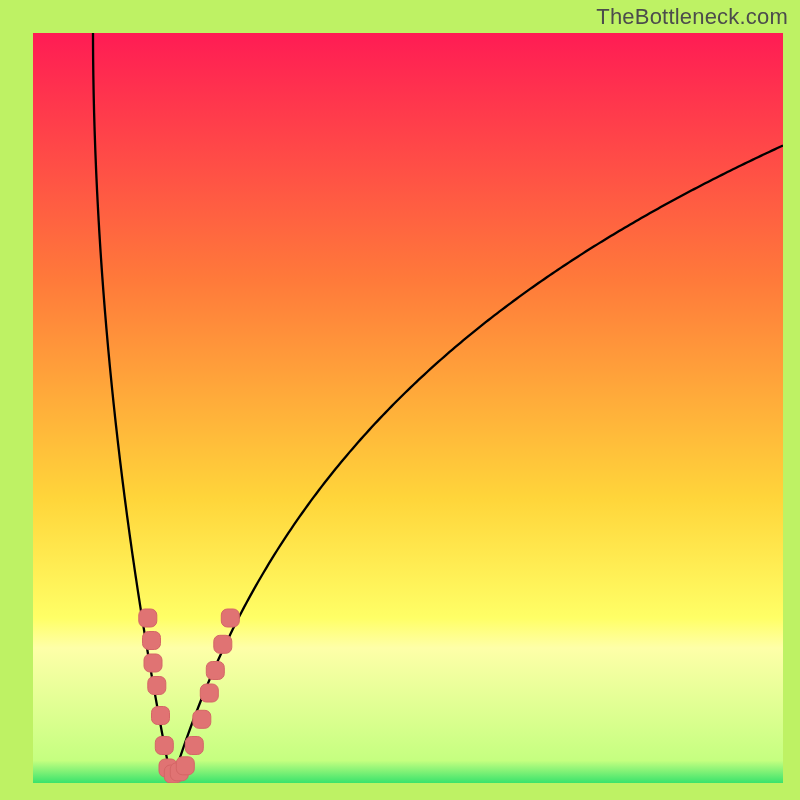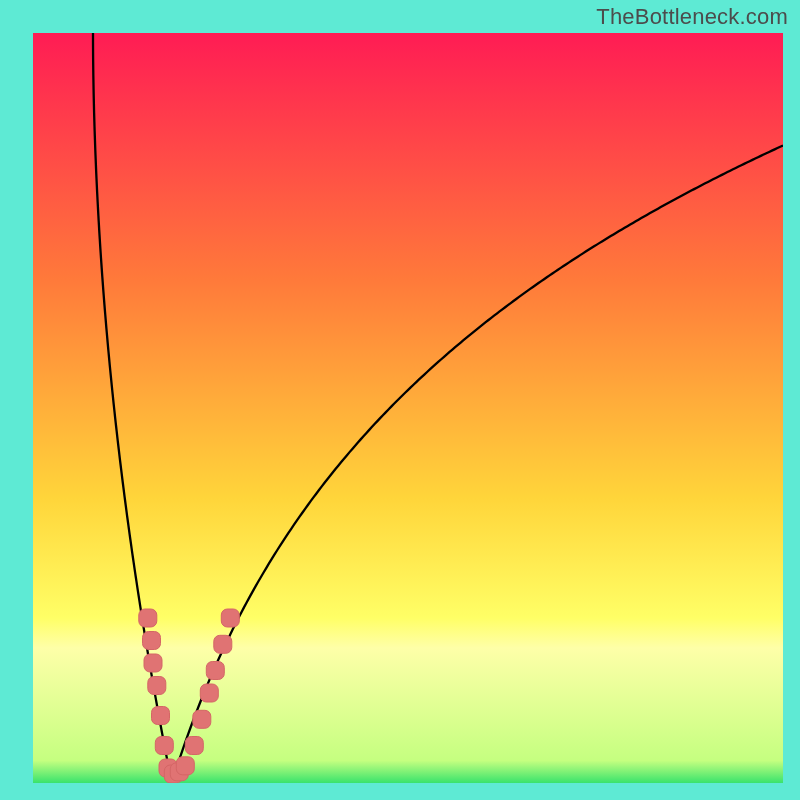--- a/index.html
+++ b/index.html
@@ -10,21 +10,21 @@
     overflow: hidden;
     background: #000;
     font-family: Arial, Helvetica, sans-serif;
   }
   .frame {
     position: absolute;
     left: 0;
     top: 0;
     width: 800px;
     height: 800px;
-    background: #5eead4;
+    background: #bef264;
   }
   .plot {
     position: absolute;
     left: 33px;
     top: 33px;
     width: 750px;
     height: 750px;
     overflow: hidden;
   }
   .watermark {

